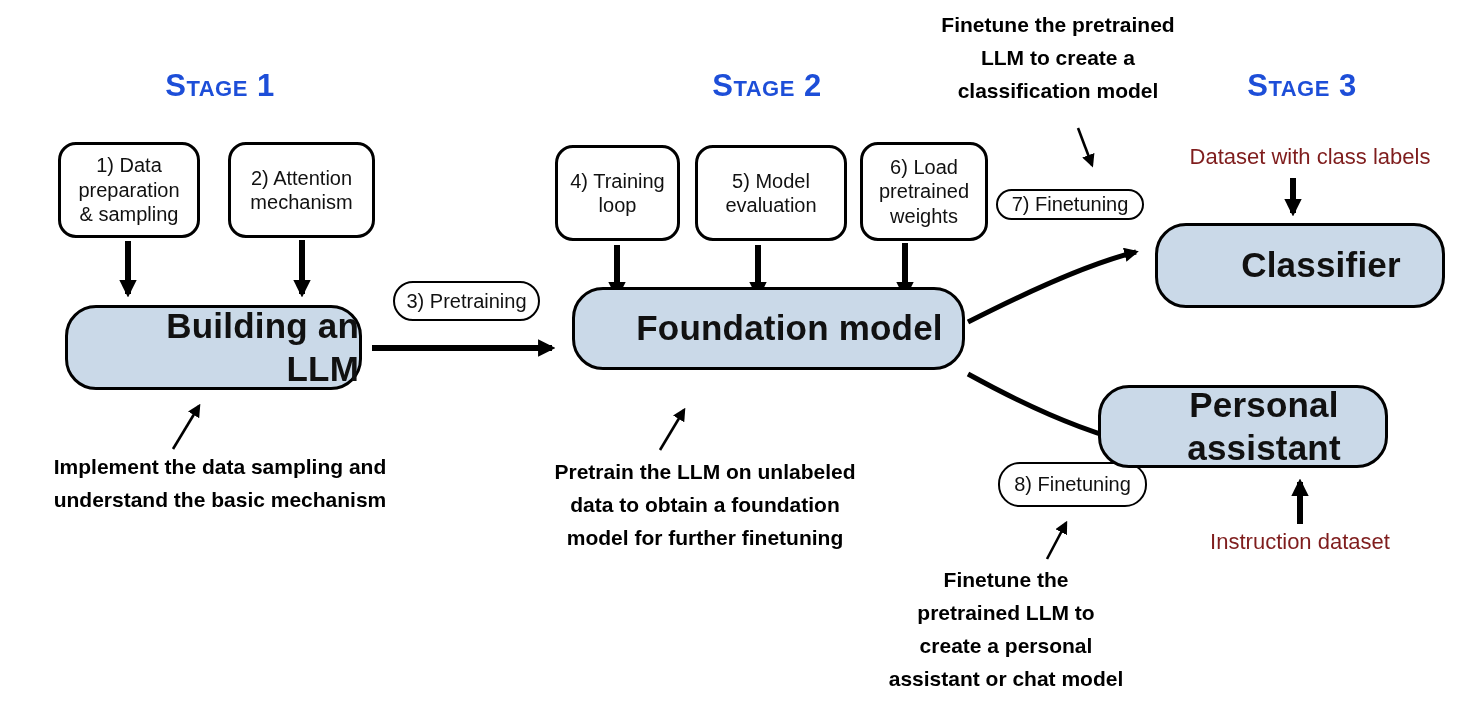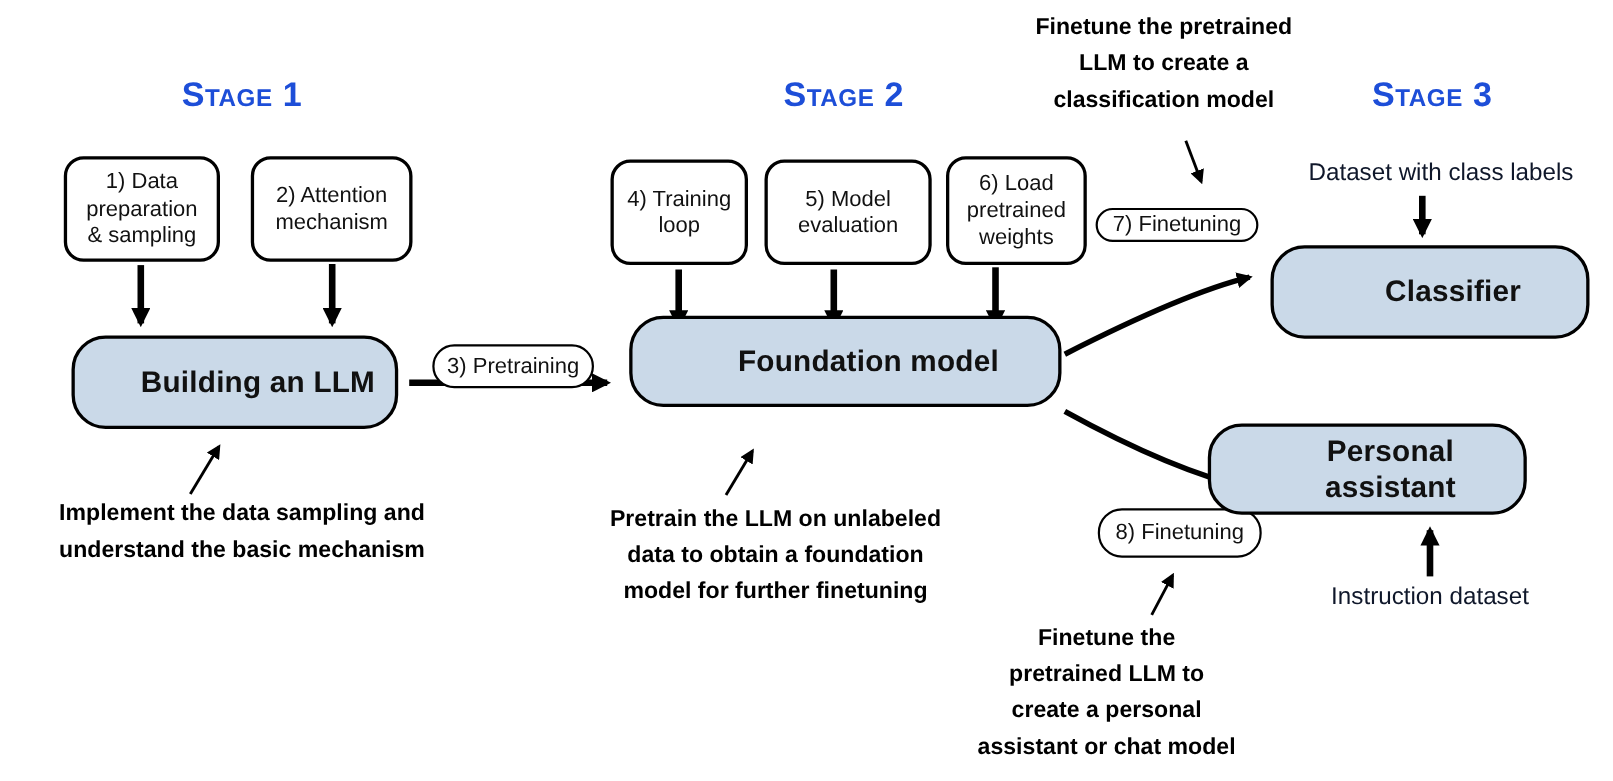--- a/index.html
+++ b/index.html
@@ -40,41 +40,41 @@
   }
   .pill {
     border-radius: 22px;
     border-width: 2.6px;
   }
   .bluebox {
     background: var(--box-fill, #cad9e8);
     border-width: 3.6px;
     border-radius: 31px;
     font-weight: bold;
-    font-size: 27px;
+    font-size: 35px;
     letter-spacing: 0.2px;
     padding-left: 42px;
   }
   .stage-header {
     position: absolute;
     width: 220px;
     text-align: center;
     font-weight: bold;
     font-size: 31px;
     font-variant: small-caps;
     letter-spacing: 0.5px;
     color: #1d4ed8;
     z-index: 2;
   }
   .plain-label {
     position: absolute;
     width: 300px;
     text-align: center;
     font-size: 22px;
-    color: #0f172a;
+    color: #7f1d1d;
     z-index: 2;
   }
   .annotation {
     position: absolute;
     text-align: center;
     font-weight: bold;
     font-size: 21px;
     line-height: 33px;
     color: #000000;
     white-space: pre-line;
@@ -119,21 +119,21 @@
   <div class="stage-header" style="left:1192px; top:68px;">Stage 3</div>
 
   <div class="node" style="left:58px; top:142px; width:142px; height:96px;">1) Data
 preparation
 &amp; sampling</div>
   <div class="node" style="left:228px; top:142px; width:147px; height:96px;">2) Attention
 mechanism</div>
 
   <div class="node bluebox" style="left:65px; top:305px; width:297px; height:85px;text-align:right;">Building an LLM</div>
 
-  <div class="node pill" style="left:393px; top:313px; width:147px; height:40px;">3) Pretraining</div>
+  <div class="node pill" style="left:393px; top:281px; width:147px; height:40px;">3) Pretraining</div>
 
   <div class="node" style="left:555px; top:145px; width:125px; height:96px;">4) Training
 loop</div>
   <div class="node" style="left:695px; top:145px; width:152px; height:96px;">5) Model
 evaluation</div>
   <div class="node" style="left:840px; top:142px; width:128px; height:99px;margin-left:20px;">6) Load
 pretrained
 weights</div>
 
   <div class="node bluebox" style="left:572px; top:287px; width:393px; height:83px;">Foundation model</div>

